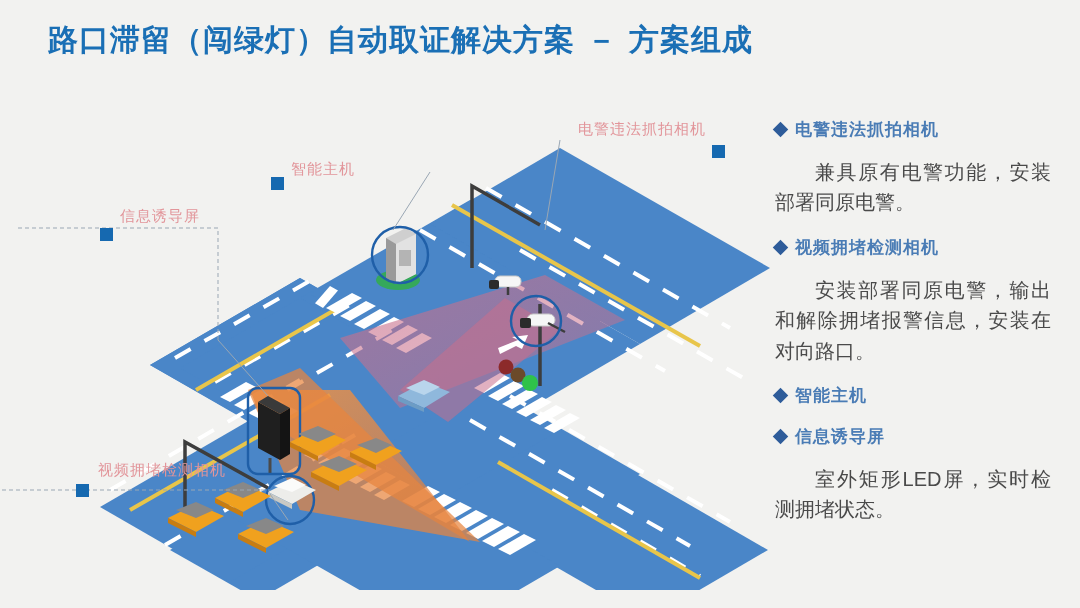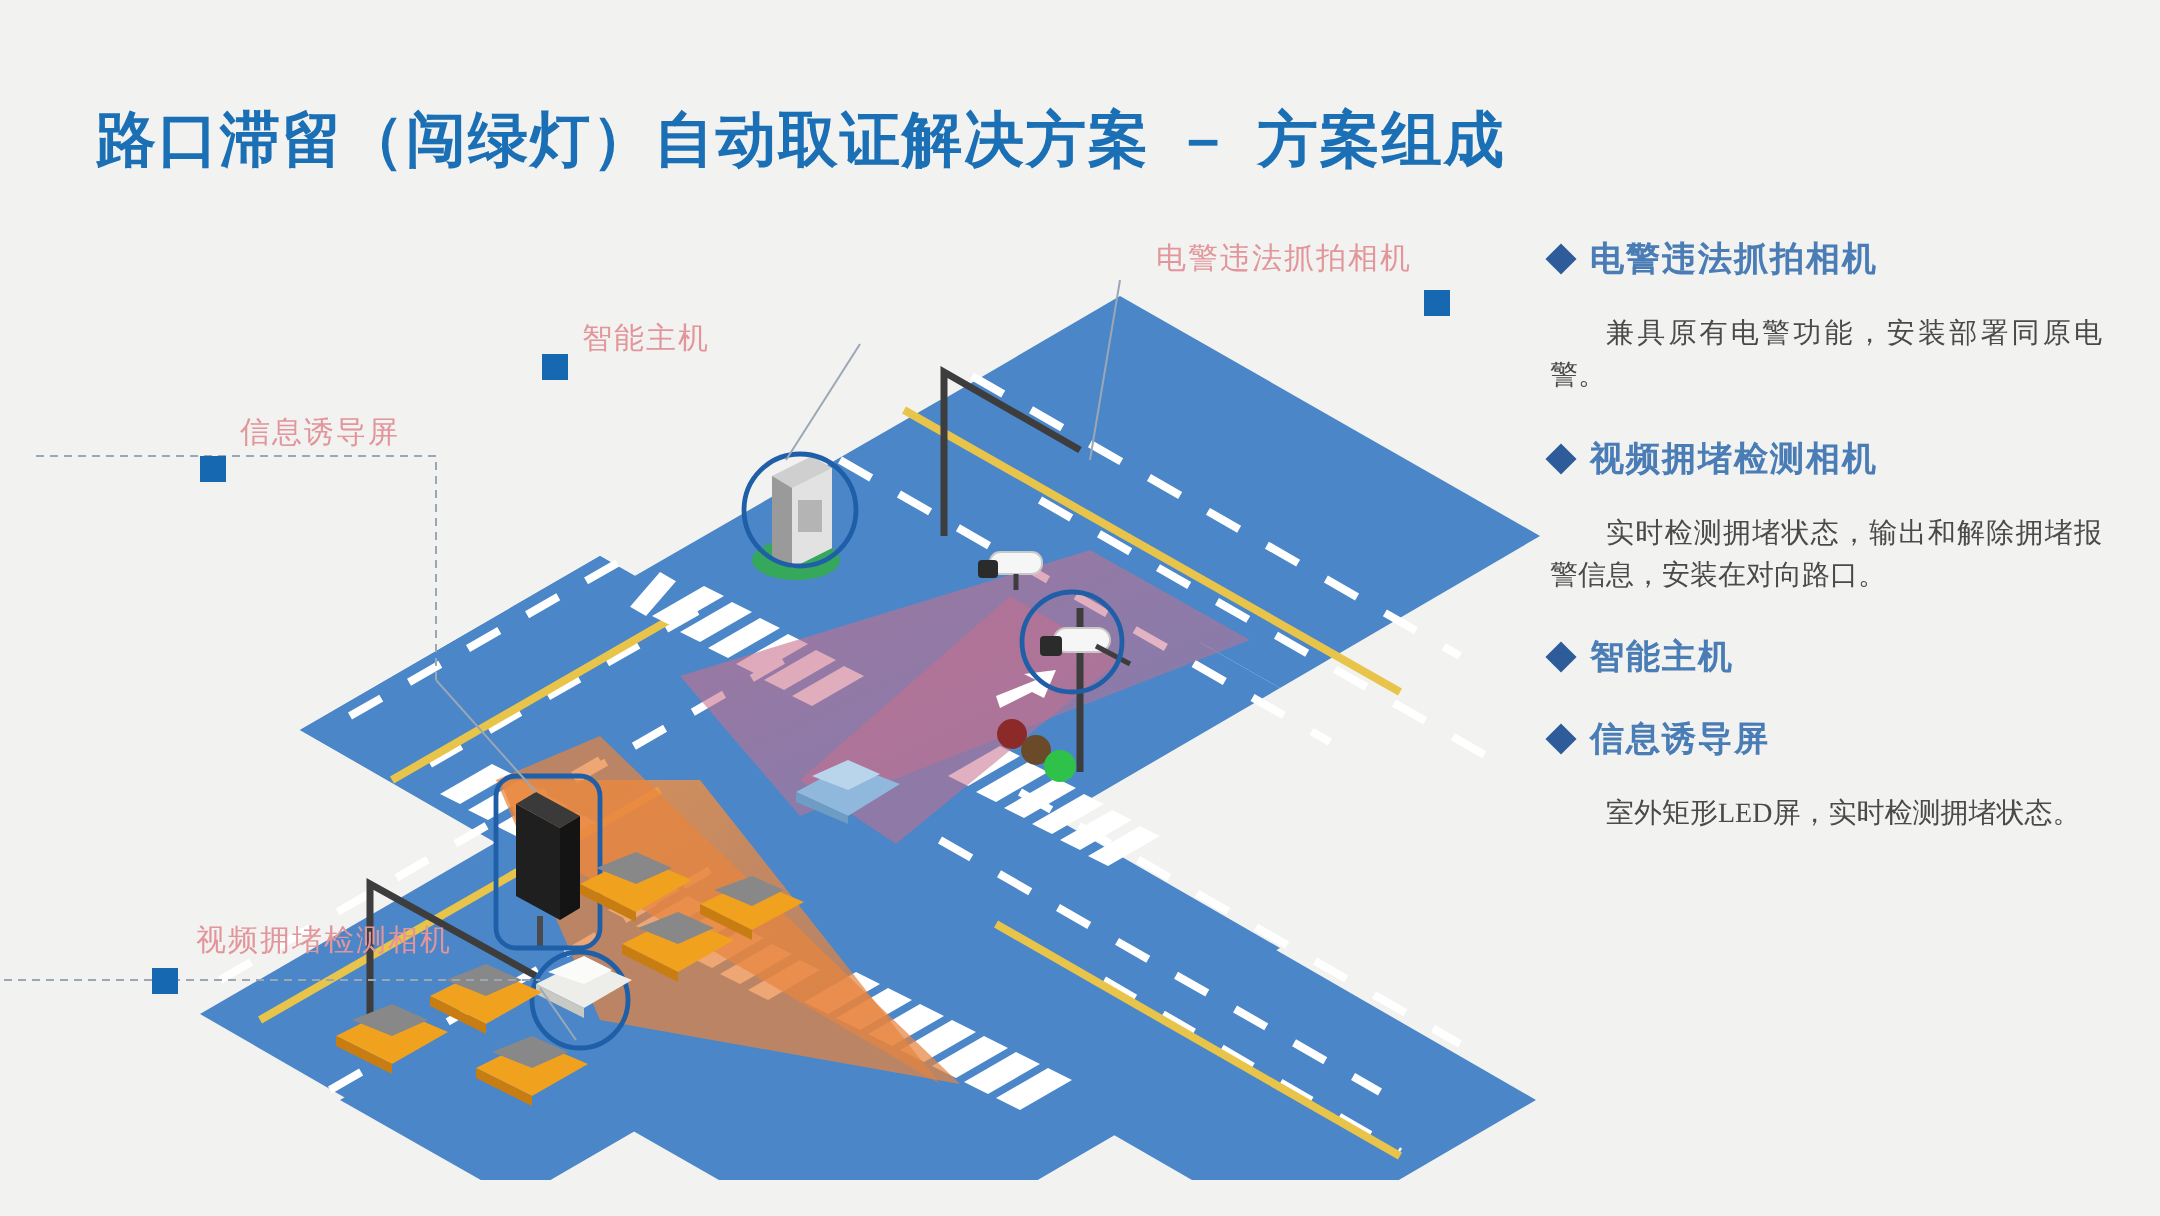--- a/index.html
+++ b/index.html
@@ -15,21 +15,21 @@
     width: 1080px;
     height: 608px;
     background: #f2f2f0;
     overflow: hidden;
   }
 
   
   #title {
     position: absolute;
     left: 48px;
-    top: 50px;
+    top: 20px;
     font-family: "DejaVu Sans", "Liberation Sans", sans-serif;
     font-size: 30px;
     font-weight: bold;
     letter-spacing: 1px;
     color: #1a6fb5;
     white-space: nowrap;
   }
 
   
   #panel {
@@ -53,22 +53,22 @@
     flex: 0 0 auto;
   }
   .panel-title {
     font-family: "DejaVu Serif", "Liberation Serif", serif;
     font-size: 17px;
     font-weight: bold;
     color: #4a7cb5;
     letter-spacing: 1px;
   }
   .panel-body {
-    font-family: Liberation Serif, serif;
-    font-size: 14px;
+    font-family: Liberation Sans, sans-serif;
+    font-size: 20px;
     line-height: 1.52;
     color: #4a4a4a;
     text-indent: 2em;
     text-align: justify;
     padding-right: 6px;
     margin-top: 16px;
   }
 
   
   #diagram {
@@ -359,21 +359,21 @@
         <span class="panel-title">电警违法抓拍相机</span>
       </div>
       <div class="panel-body">兼具原有电警功能，安装部署同原电警。</div>
     </div>
 
     <div class="panel-block">
       <div class="panel-head">
         <span class="diamond"></span>
         <span class="panel-title">视频拥堵检测相机</span>
       </div>
-      <div class="panel-body">实时检测拥堵状态，输出和解除拥堵报警信息，安装在对向路口。</div>
+      <div class="panel-body">安装部署同原电警，输出和解除拥堵报警信息，安装在对向路口。</div>
     </div>
 
     <div class="panel-block">
       <div class="panel-head">
         <span class="diamond"></span>
         <span class="panel-title">智能主机</span>
       </div>
     </div>
 
     <div class="panel-block">

